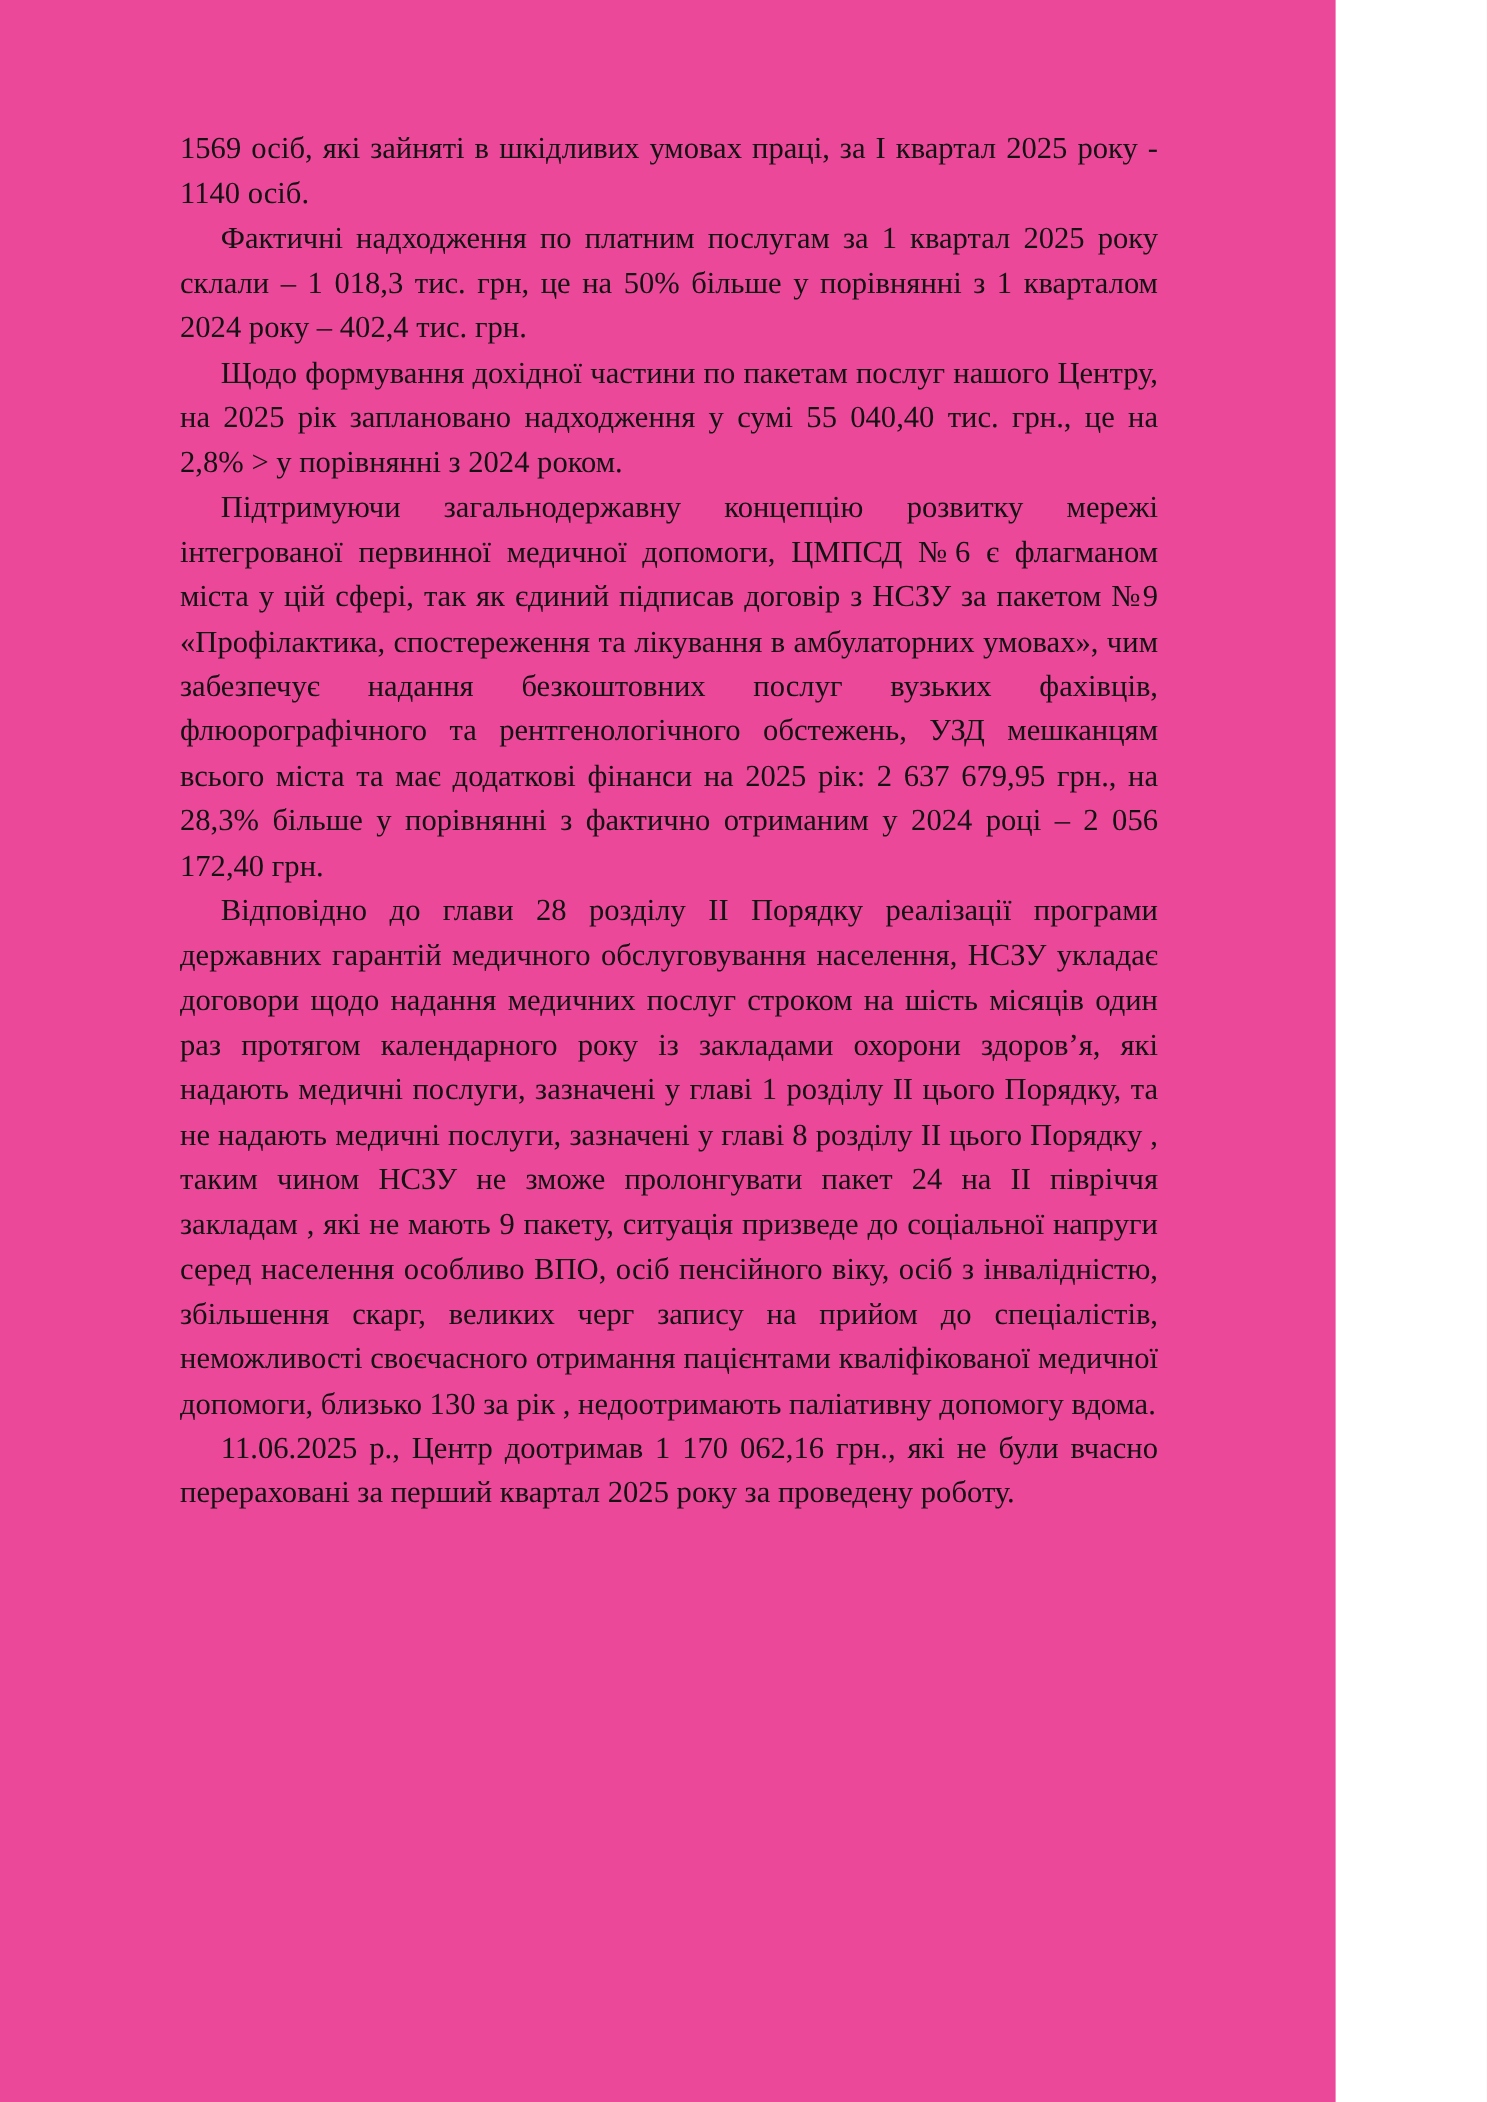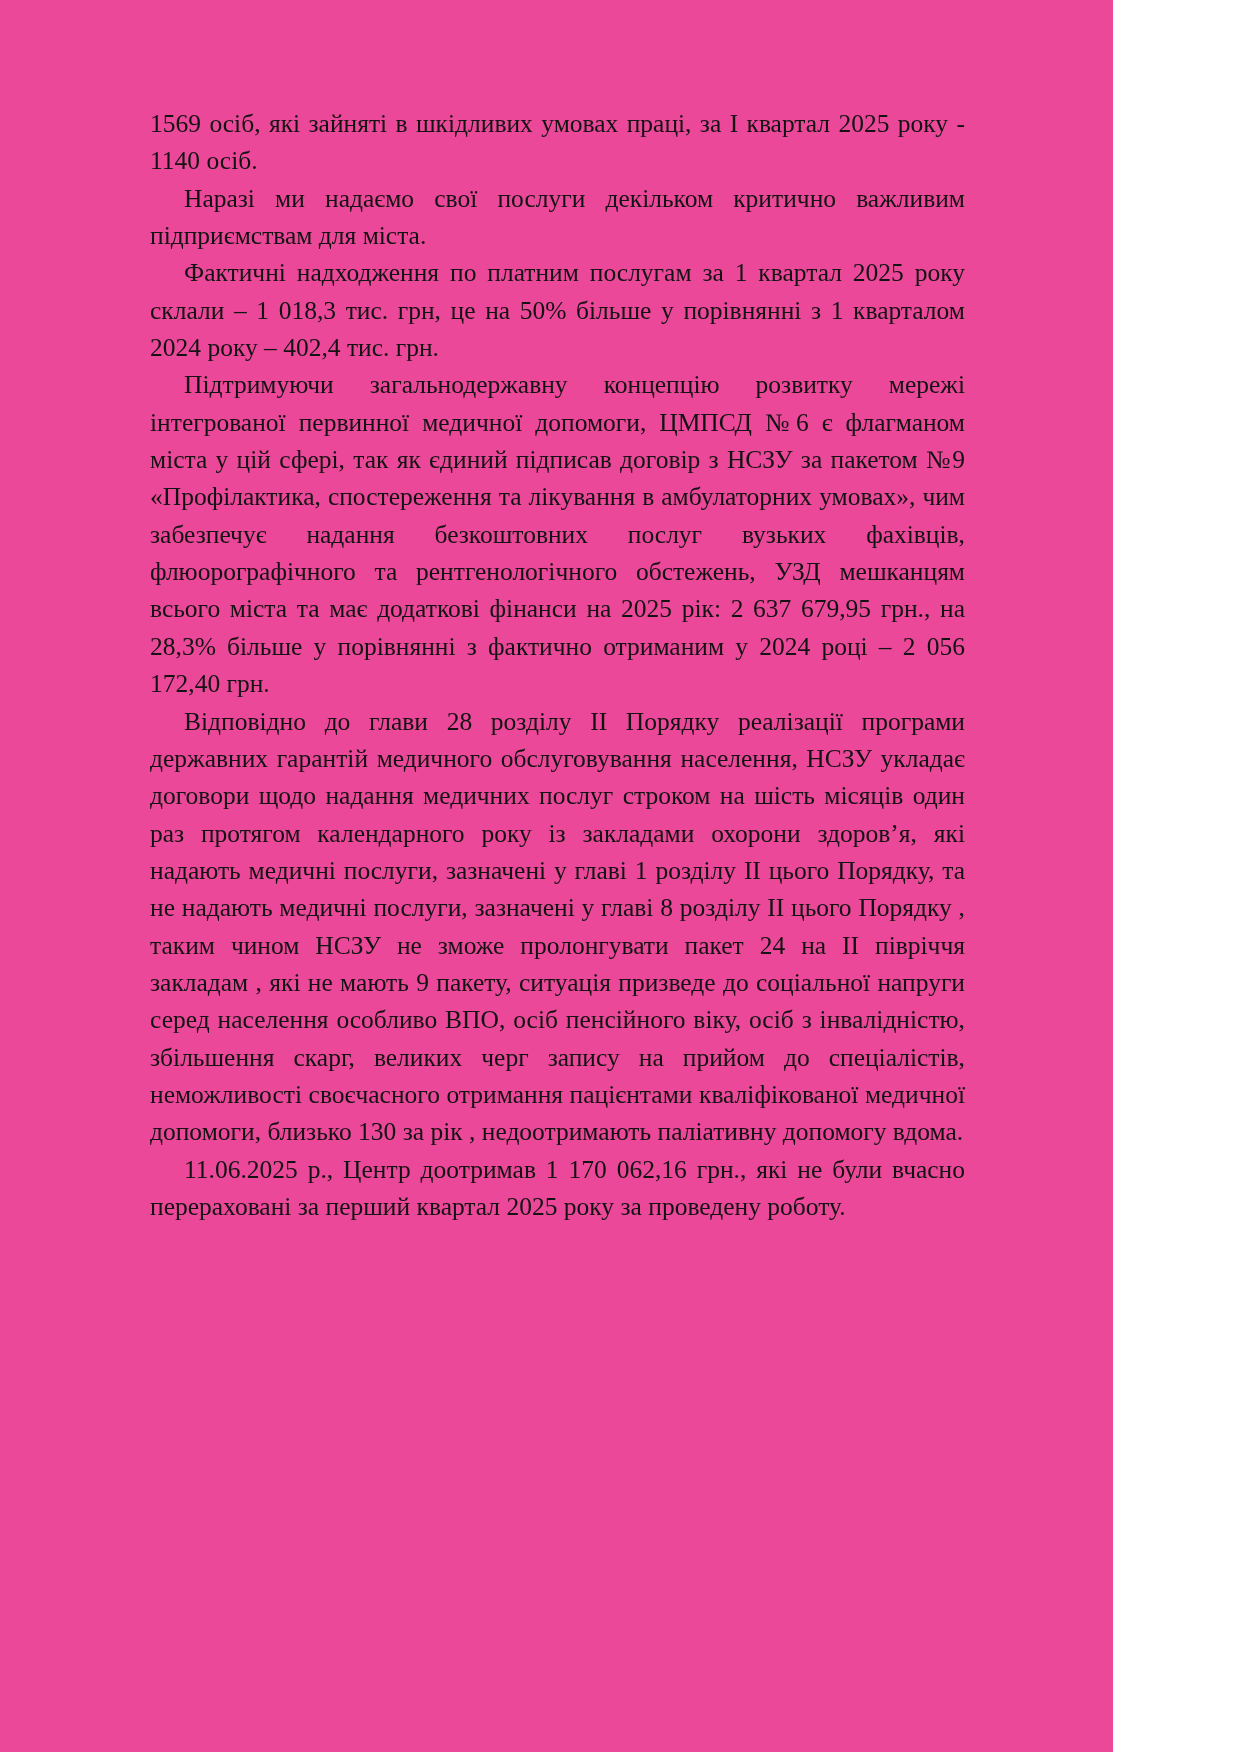--- a/index.html
+++ b/index.html
@@ -42,26 +42,26 @@
   }
 </style>
 </head>
 <body>
 
 <div class="page">
   <div class="doc-body">
 
     <p class="para no-indent">1569 осіб, які зайняті в шкідливих умовах праці,  за І квартал 2025 року - 1140  осіб.</p>
 
-    <p class="para">Наразі ми надаємо свої послуги декільком критично важливим підприємствам для міста.</p>
 
 
 
     <p class="para">Фактичні надходження   по платним послугам за 1 квартал 2025 року склали – 1 018,3 тис. грн, це на 50%  більше  у порівнянні з 1 кварталом 2024 року – 402,4 тис. грн.</p>
 
+    <p class="para">Щодо формування дохідної частини по пакетам послуг нашого Центру, на 2025 рік заплановано надходження у сумі 55 040,40 тис. грн., це на 2,8% &gt; у порівнянні з 2024 роком.</p>
 
     <p class="para">Підтримуючи загальнодержавну концепцію розвитку мережі інтегрованої первинної медичної допомоги, ЦМПСД №6 є флагманом міста у цій сфері, так як єдиний  підписав договір з НСЗУ за пакетом  №9 «Профілактика, спостереження та лікування в амбулаторних умовах», чим забезпечує надання безкоштовних послуг вузьких   фахівців, флюорографічного та рентгенологічного  обстежень,   УЗД мешканцям всього міста та має додаткові фінанси на 2025 рік: 2 637 679,95 грн.,  на 28,3%  більше у порівнянні з фактично отриманим у 2024 році – 2 056 172,40 грн.</p>
 
     <p class="para">Відповідно до глави 28 розділу ІІ Порядку реалізації програми державних гарантій медичного обслуговування населення, НСЗУ укладає договори щодо надання медичних послуг строком на шість місяців один раз протягом календарного року із закладами охорони здоров’я, які надають медичні послуги, зазначені у главі 1 розділу ІІ цього Порядку, та не надають медичні послуги, зазначені у главі 8 розділу ІІ цього Порядку , таким чином НСЗУ не зможе пролонгувати пакет 24 на ІІ півріччя закладам , які не мають  9 пакету, ситуація призведе до соціальної напруги серед населення особливо ВПО, осіб пенсійного віку, осіб з інвалідністю, збільшення скарг, великих черг запису на прийом до спеціалістів, неможливості своєчасного отримання пацієнтами кваліфікованої медичної допомоги, близько 130 за рік ,  недоотримають паліативну допомогу вдома.</p>
 
 
 
     <p class="para">11.06.2025 р., Центр  доотримав 1 170 062,16 грн., які не були вчасно перераховані за перший квартал 2025 року за проведену роботу.</p>
 
   </div>

